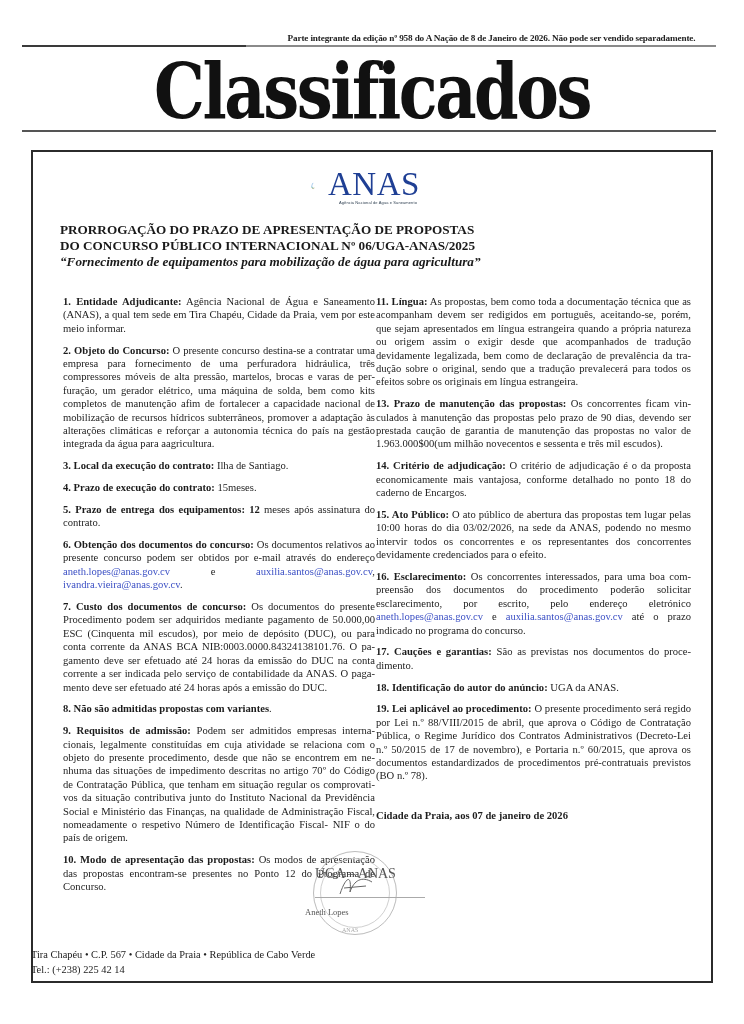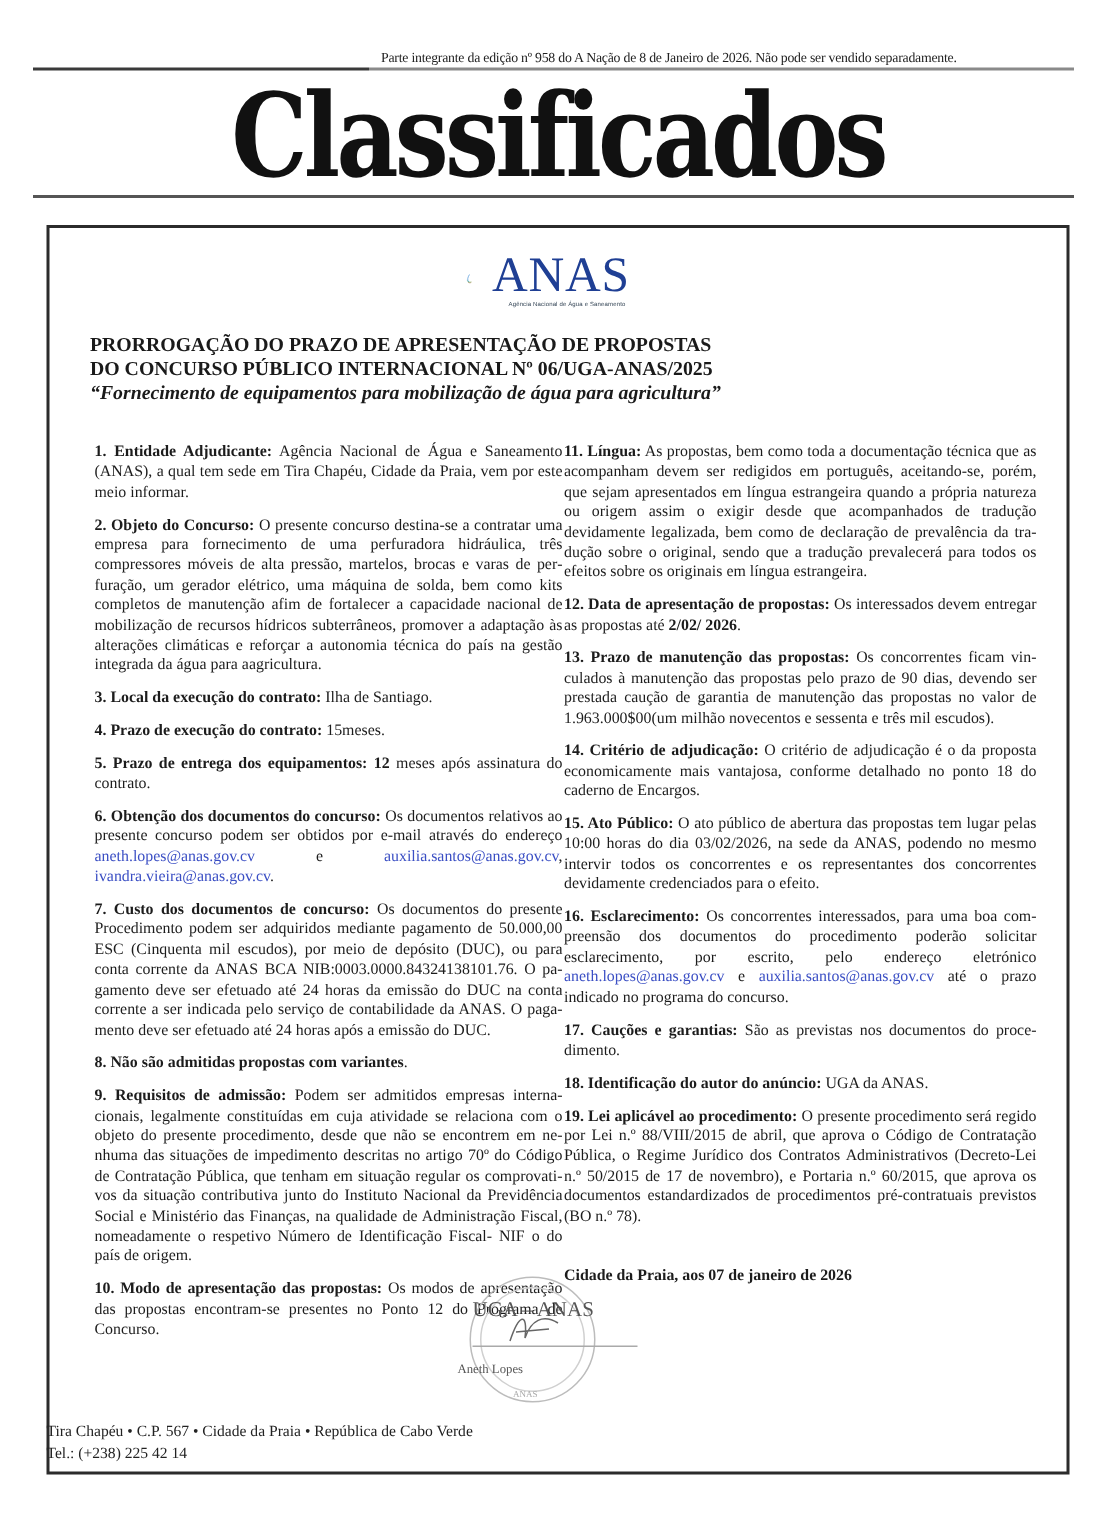--- a/index.html
+++ b/index.html
@@ -1,17 +1,17 @@
 <!DOCTYPE html>
 <html><head>
 <meta charset="utf-8">
 <style>
   html, body { margin: 0; padding: 0; background: #ffffff; }
   body { width: 744px; height: 1024px; position: relative; overflow: hidden; font-family: "Liberation Serif", serif; color: #1a1a1a; }
-  .topline-text { position: absolute; left: 254px; top: 33px; width: 455px; text-align: left; font-family: "Liberation Serif", serif; font-weight: normal; font-size: 9.2px; letter-spacing: -0.15px; color: #222; white-space: nowrap; }
+  .topline-text { position: absolute; left: 264px; top: 33px; width: 455px; text-align: center; font-family: "Liberation Serif", serif; font-weight: bold; font-size: 9.2px; letter-spacing: -0.15px; color: #222; white-space: nowrap; }
   .topline-rule-left { position: absolute; left: 22px; top: 45px; width: 224px; height: 2px; background: #3a3a3a; }
   .topline-rule-right { position: absolute; left: 246px; top: 45px; width: 470px; height: 2px; background: #8a8a8a; }
   .masthead { position: absolute; left: 0; width: 744px; top: 46px; text-align: center; font-family: "DejaVu Serif", serif; font-weight: bold; font-size: 77px; letter-spacing: -3px; line-height: 90px; color: #111; transform: scaleX(0.83); transform-origin: 372px 0; }
   .masthead-rule { position: absolute; left: 22px; top: 130px; width: 694px; height: 2px; background: #555; }
   .box { position: absolute; left: 31px; top: 150px; width: 678px; height: 829px; border: 2px solid #2b2b2b; box-sizing: content-box; }
   .logo { position: absolute; left: 311px; top: 169px; width: 130px; height: 40px; }
   .logo-text { position: absolute; left: 328px; top: 164px; font-family: "Liberation Serif", serif; font-size: 33px; color: #1f3f94; letter-spacing: 0.5px; line-height: 40px; }
   .logo-sub { position: absolute; left: 339px; top: 200px; font-family: "Liberation Sans", sans-serif; font-size: 4px; color: #345; letter-spacing: 0.1px; white-space: nowrap; }
   .heading { position: absolute; left: 60px; width: 624px; text-align: left; top: 222px; font-family: "Liberation Serif", serif; font-weight: bold; font-size: 13.2px; line-height: 16px; color: #1a1a1a; }
   .heading .sub { font-style: italic; }
@@ -64,21 +64,20 @@
     <p class="item"><b>4. Prazo de execução do contrato:</b><span> 15meses.</span></p>
     <p class="item"><b>5. Prazo de entrega dos equipamentos:</b><b> 12</b><span> meses após assinatura do contrato.</span></p>
     <p class="item"><b>6. Obtenção dos documentos do concurso:</b><span> Os documentos relativos ao presente concurso podem ser obtidos por e-mail através do endereço </span><span class="link">aneth.lopes@anas.gov.cv</span><span> e </span><span class="link">auxilia.santos@anas.gov.cv</span><span>, </span><span class="link">ivandra.vieira@anas.gov.cv</span><span>.</span></p>
     <p class="item"><b>7. Custo dos documentos de concurso:</b><span> Os documentos do presente Procedimento podem ser adquiridos mediante pagamento de 50.000,00 ESC (Cinquenta mil escudos), por meio de depósito (DUC), ou para conta corrente da ANAS BCA NIB:0003.0000.84324138101.76. O pa­gamento deve ser efetuado até 24 horas da emissão do DUC na conta corrente a ser indicada pelo serviço de contabilidade da ANAS. O paga­mento deve ser efetuado até 24 horas após a emissão do DUC.</span></p>
     <p class="item"><b>8. Não são admitidas propostas com variantes</b><span>.</span></p>
     <p class="item"><b>9. Requisitos de admissão:</b><span> Podem ser admitidos empresas interna­cionais, legalmente constituídas em cuja atividade se relaciona com o objeto do presente procedimento, desde que não se encontrem em ne­nhuma das situações de impedimento descritas no artigo 70º do Código de Contratação Pública, que tenham em situação regular os comprovati­vos da situação contributiva junto do Instituto Nacional da Previdência Social e Ministério das Finanças, na qualidade de Administração Fiscal, nomeadamente o respetivo Número de Identificação Fiscal- NIF o do país de origem.</span></p>
     <p class="item"><b>10. Modo de apresentação das propostas:</b><span> Os modos de apresenta­ção das propostas encontram-se presentes no Ponto 12 do Programa de Concurso.</span></p>
   </div>
 <div class="col col-right" id="col-right">
     <p class="item"><b>11. Língua:</b><span> As propostas, bem como toda a documentação técnica que as acompanham devem ser redigidos em português, aceitando-se, po­rém, que sejam apresentados em língua estrangeira quando a própria natureza ou origem assim o exigir desde que acompanhados de tradução devidamente legalizada, bem como de declaração de prevalência da tra­dução sobre o original, sendo que a tradução prevalecerá para todos os efeitos sobre os originais em língua estrangeira.</span></p>
-    <p class="item"><b>12. Data de apresentação de propostas:</b><span> Os interessados devem entre­gar as propostas até </span><b>2/02/ 2026</b><span>.</span></p>
     <p class="item"><b>13. Prazo de manutenção das propostas:</b><span> Os concorrentes ficam vin­culados à manutenção das propostas pelo prazo de 90 dias, devendo ser prestada caução de garantia de manutenção das propostas no valor de 1.963.000$00(um milhão novecentos e sessenta e três mil escudos).</span></p>
     <p class="item"><b>14. Critério de adjudicação:</b><span> O critério de adjudicação é o da proposta economicamente mais vantajosa, conforme detalhado no ponto 18 do caderno de Encargos.</span></p>
     <p class="item"><b>15. Ato Público:</b><span> O ato público de abertura das propostas tem lugar pe­las 10:00 horas do dia 03/02/2026, na sede da ANAS, podendo no mes­mo intervir todos os concorrentes e os representantes dos concorrentes devidamente credenciados para o efeito.</span></p>
     <p class="item"><b>16. Esclarecimento:</b><span> Os concorrentes interessados, para uma boa com­preensão dos documentos do procedimento poderão solicitar esclarecimen­to, por escrito, pelo endereço eletrónico </span><span class="link">aneth.lopes@anas.gov.cv</span><span> e </span><span class="link">auxilia.santos@anas.gov.cv</span><span> até o prazo indicado no programa do concurso.</span></p>
     <p class="item"><b>17. Cauções e garantias:</b><span> São as previstas nos documentos do proce­dimento.</span></p>
     <p class="item"><b>18. Identificação do autor do anúncio:</b><span> UGA da ANAS.</span></p>
     <p class="item"><b>19. Lei aplicável ao procedimento:</b><span> O presente procedimento será re­gido por Lei n.º 88/VIII/2015 de abril, que aprova o Código de Contra­tação Pública, o Regime Jurídico dos Contratos Administrativos (De­creto-Lei n.º 50/2015 de 17 de novembro), e Portaria n.º 60/2015, que aprova os documentos estandardizados de procedimentos pré-contra­tuais previstos (BO n.º 78).</span></p>
     <p class="item closing">Cidade da Praia, aos 07 de janeiro de 2026</p>
   </div>
 

